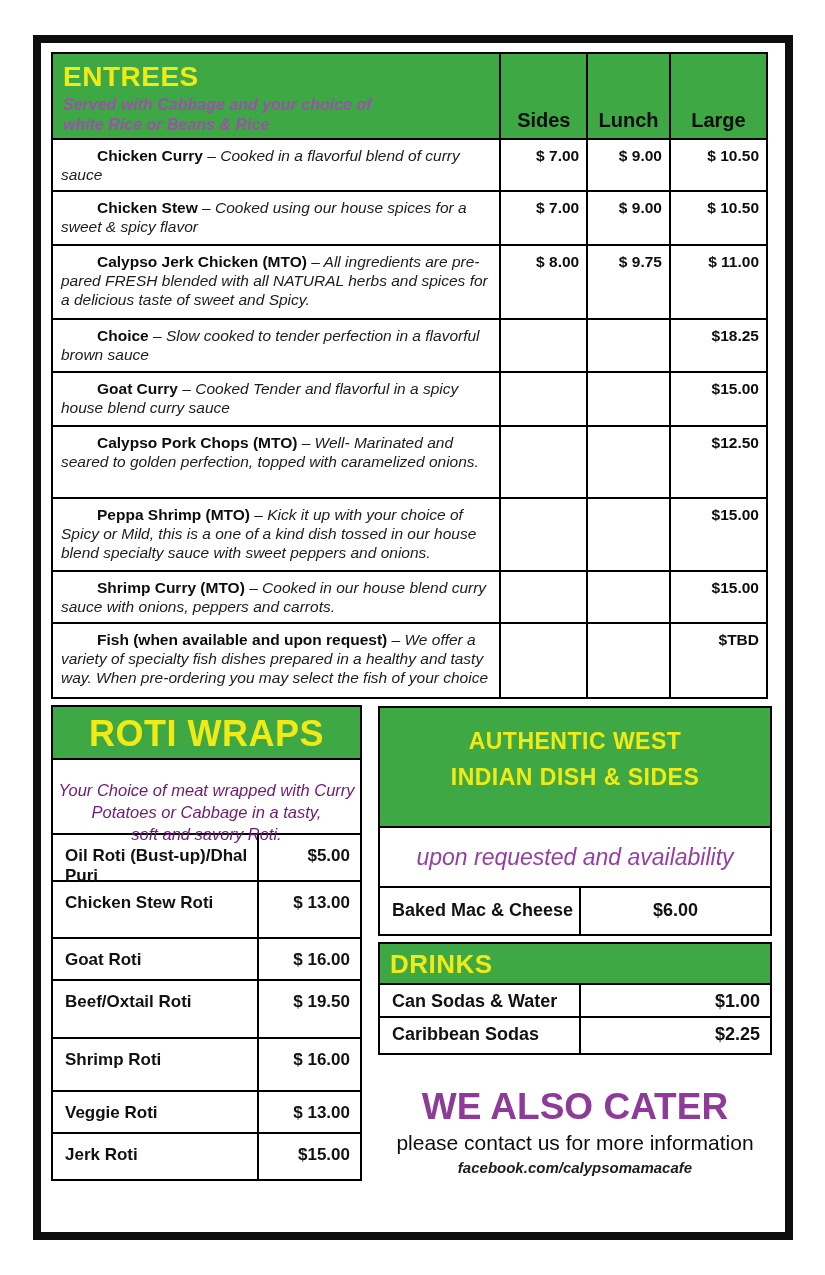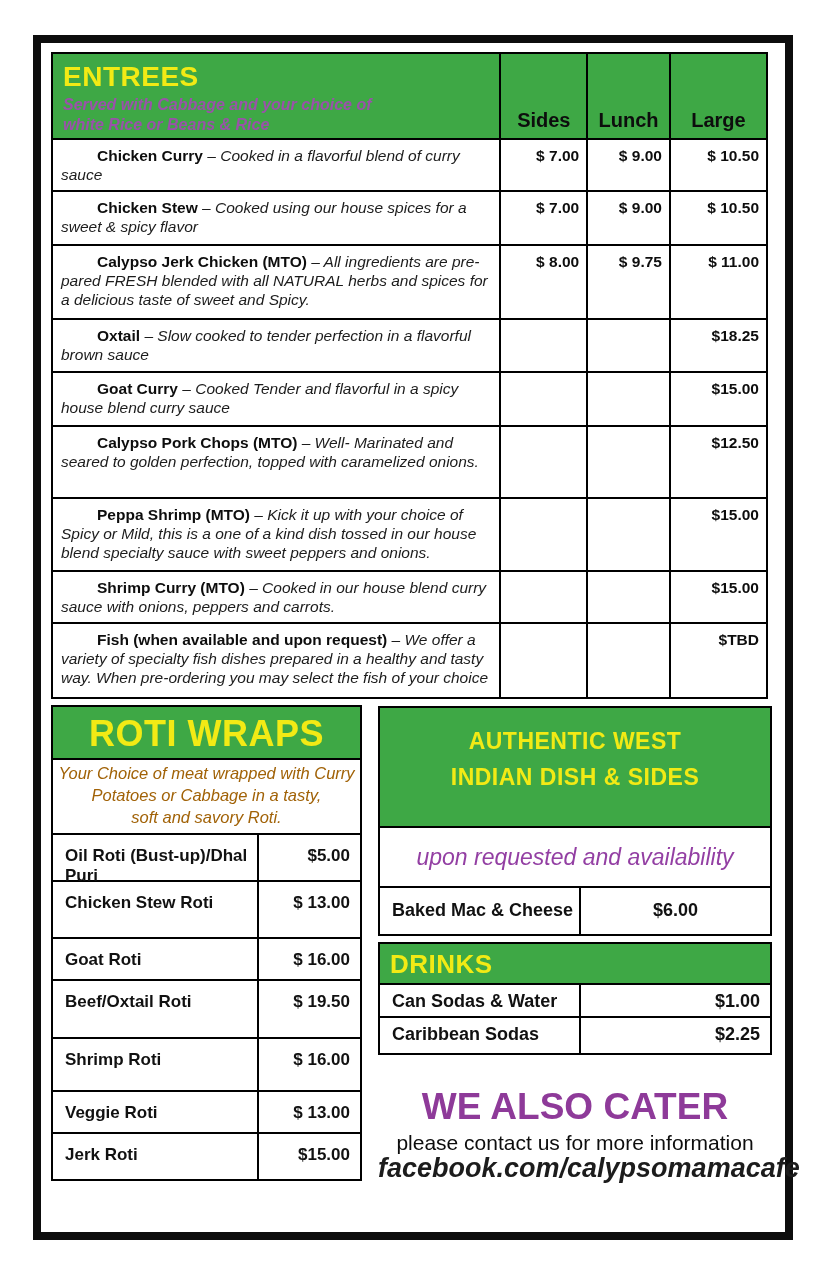--- a/index.html
+++ b/index.html
@@ -22,21 +22,21 @@
   tr.rh53{height:53px;}tr.rh72{height:72px;}tr.rh73{height:73px;}tr.rh52{height:52px;}tr.rh75{height:75px;}
   td.desc{vertical-align:top;padding:6px 8px;font-size:15.5px;line-height:19px;background:#fff;}
   td.desc .nm{font-weight:bold;color:#0d0d0d;margin-left:36px;}
   td.desc .ds{font-style:italic;color:#1c1c1c;}
   td.pr{vertical-align:top;text-align:right;padding:7px 7px 0 0;font-weight:bold;font-size:15.5px;background:#fff;color:#0d0d0d;}
 
   
   .roti{position:absolute;left:51px;top:705px;width:311px;border:2px solid #000;background:#fff;}
   .roti-header{background:#3EA845;border-bottom:2px solid #000;height:53px;line-height:53px;text-align:center;
     font-size:36px;font-weight:bold;color:#F2EA15;letter-spacing:.5px;}
-  .roti-sub{border-bottom:2px solid #000;height:75px;text-align:center;font-style:italic;font-size:16.5px;line-height:22px;padding-top:2px;color:#a16207;}
+  .roti-sub{border-bottom:2px solid #000;height:75px;text-align:center;font-style:italic;font-size:16.5px;line-height:22px;padding-top:19px;color:#701a75;}
   .rrow{display:flex;align-items:flex-start;}
   .rrow:not(:last-child){border-bottom:2px solid #000;}
   .rrow .rname{width:206px;border-right:2px solid #000;align-self:stretch;padding:11px 4px 0 12px;font-weight:bold;font-size:17px;}
   .rrow .rprice{flex:1;text-align:right;padding:11px 10px 0 0;font-weight:bold;font-size:17px;}
   .rr47{height:47px;}.rr57{height:57px;}.rr42{height:42px;}.rr58{height:58px;}.rr53{height:53px;}.rr45{height:45px;}
 
   
   .wi{position:absolute;left:378px;top:706px;width:394px;border:2px solid #000;background:#fff;}
   .wi-header{background:#3EA845;border-bottom:2px solid #000;height:120px;text-align:center;padding-top:15px;
     font-size:23px;font-weight:bold;color:#F2EA15;line-height:36px;letter-spacing:.5px;}
@@ -51,21 +51,21 @@
     font-size:26px;font-weight:bold;color:#F2EA15;letter-spacing:.5px;}
   .drow{display:flex;height:33px;}
   .drow:not(:last-child){border-bottom:2px solid #000;}
   .drow .dname{width:201px;border-right:2px solid #000;padding:6px 4px 0 12px;font-weight:bold;font-size:18px;}
   .drow .dprice{flex:1;text-align:right;padding:6px 10px 0 16px;font-weight:bold;font-size:18px;}
 
   
   .cater{position:absolute;left:378px;top:1086px;width:394px;text-align:center;}
   .cater-heading{font-size:37px;font-weight:bold;color:#8E3A99;line-height:42px;}
   .cater-line1{font-size:21px;color:#0d0d0d;margin-top:3px;line-height:24px;}
-  .cater-line2{font-size:27px;font-weight:bold;font-style:italic;color:#1c1c1c;line-height:26px;}
+  .cater-line2{font-size:15px;font-weight:bold;font-style:italic;color:#1c1c1c;line-height:26px;}
 </style>
 </head>
 <body>
 
 <div class="page">
   <div class="frame"></div>
 
   <table class="entrees">
     <tbody>
         <tr class="rh86">
@@ -92,21 +92,21 @@
       <td class="pr">$ 9.00</td>
       <td class="pr">$ 10.50</td>
     </tr>
     <tr class="rh74">
       <td class="desc"><span class="nm">Calypso Jerk Chicken (MTO)</span> <span class="ds">– All ingredients are pre-pared FRESH blended with all NATURAL herbs and spices for a delicious taste of sweet and Spicy.</span></td>
       <td class="pr">$ 8.00</td>
       <td class="pr">$ 9.75</td>
       <td class="pr">$ 11.00</td>
     </tr>
     <tr class="rh53">
-      <td class="desc"><span class="nm">Oxtail</span> <span class="ds">– Slow cooked to tender perfection in a flavorful brown sauce</span></td>
+      <td class="desc"><span class="nm">Choice</span> <span class="ds">– Slow cooked to tender perfection in a flavorful brown sauce</span></td>
       <td class="pr"></td>
       <td class="pr"></td>
       <td class="pr">$18.25</td>
     </tr>
     <tr class="rh54">
       <td class="desc"><span class="nm">Goat Curry</span> <span class="ds">– Cooked Tender and flavorful in a spicy house blend curry sauce</span></td>
       <td class="pr"></td>
       <td class="pr"></td>
       <td class="pr">$15.00</td>
     </tr>

